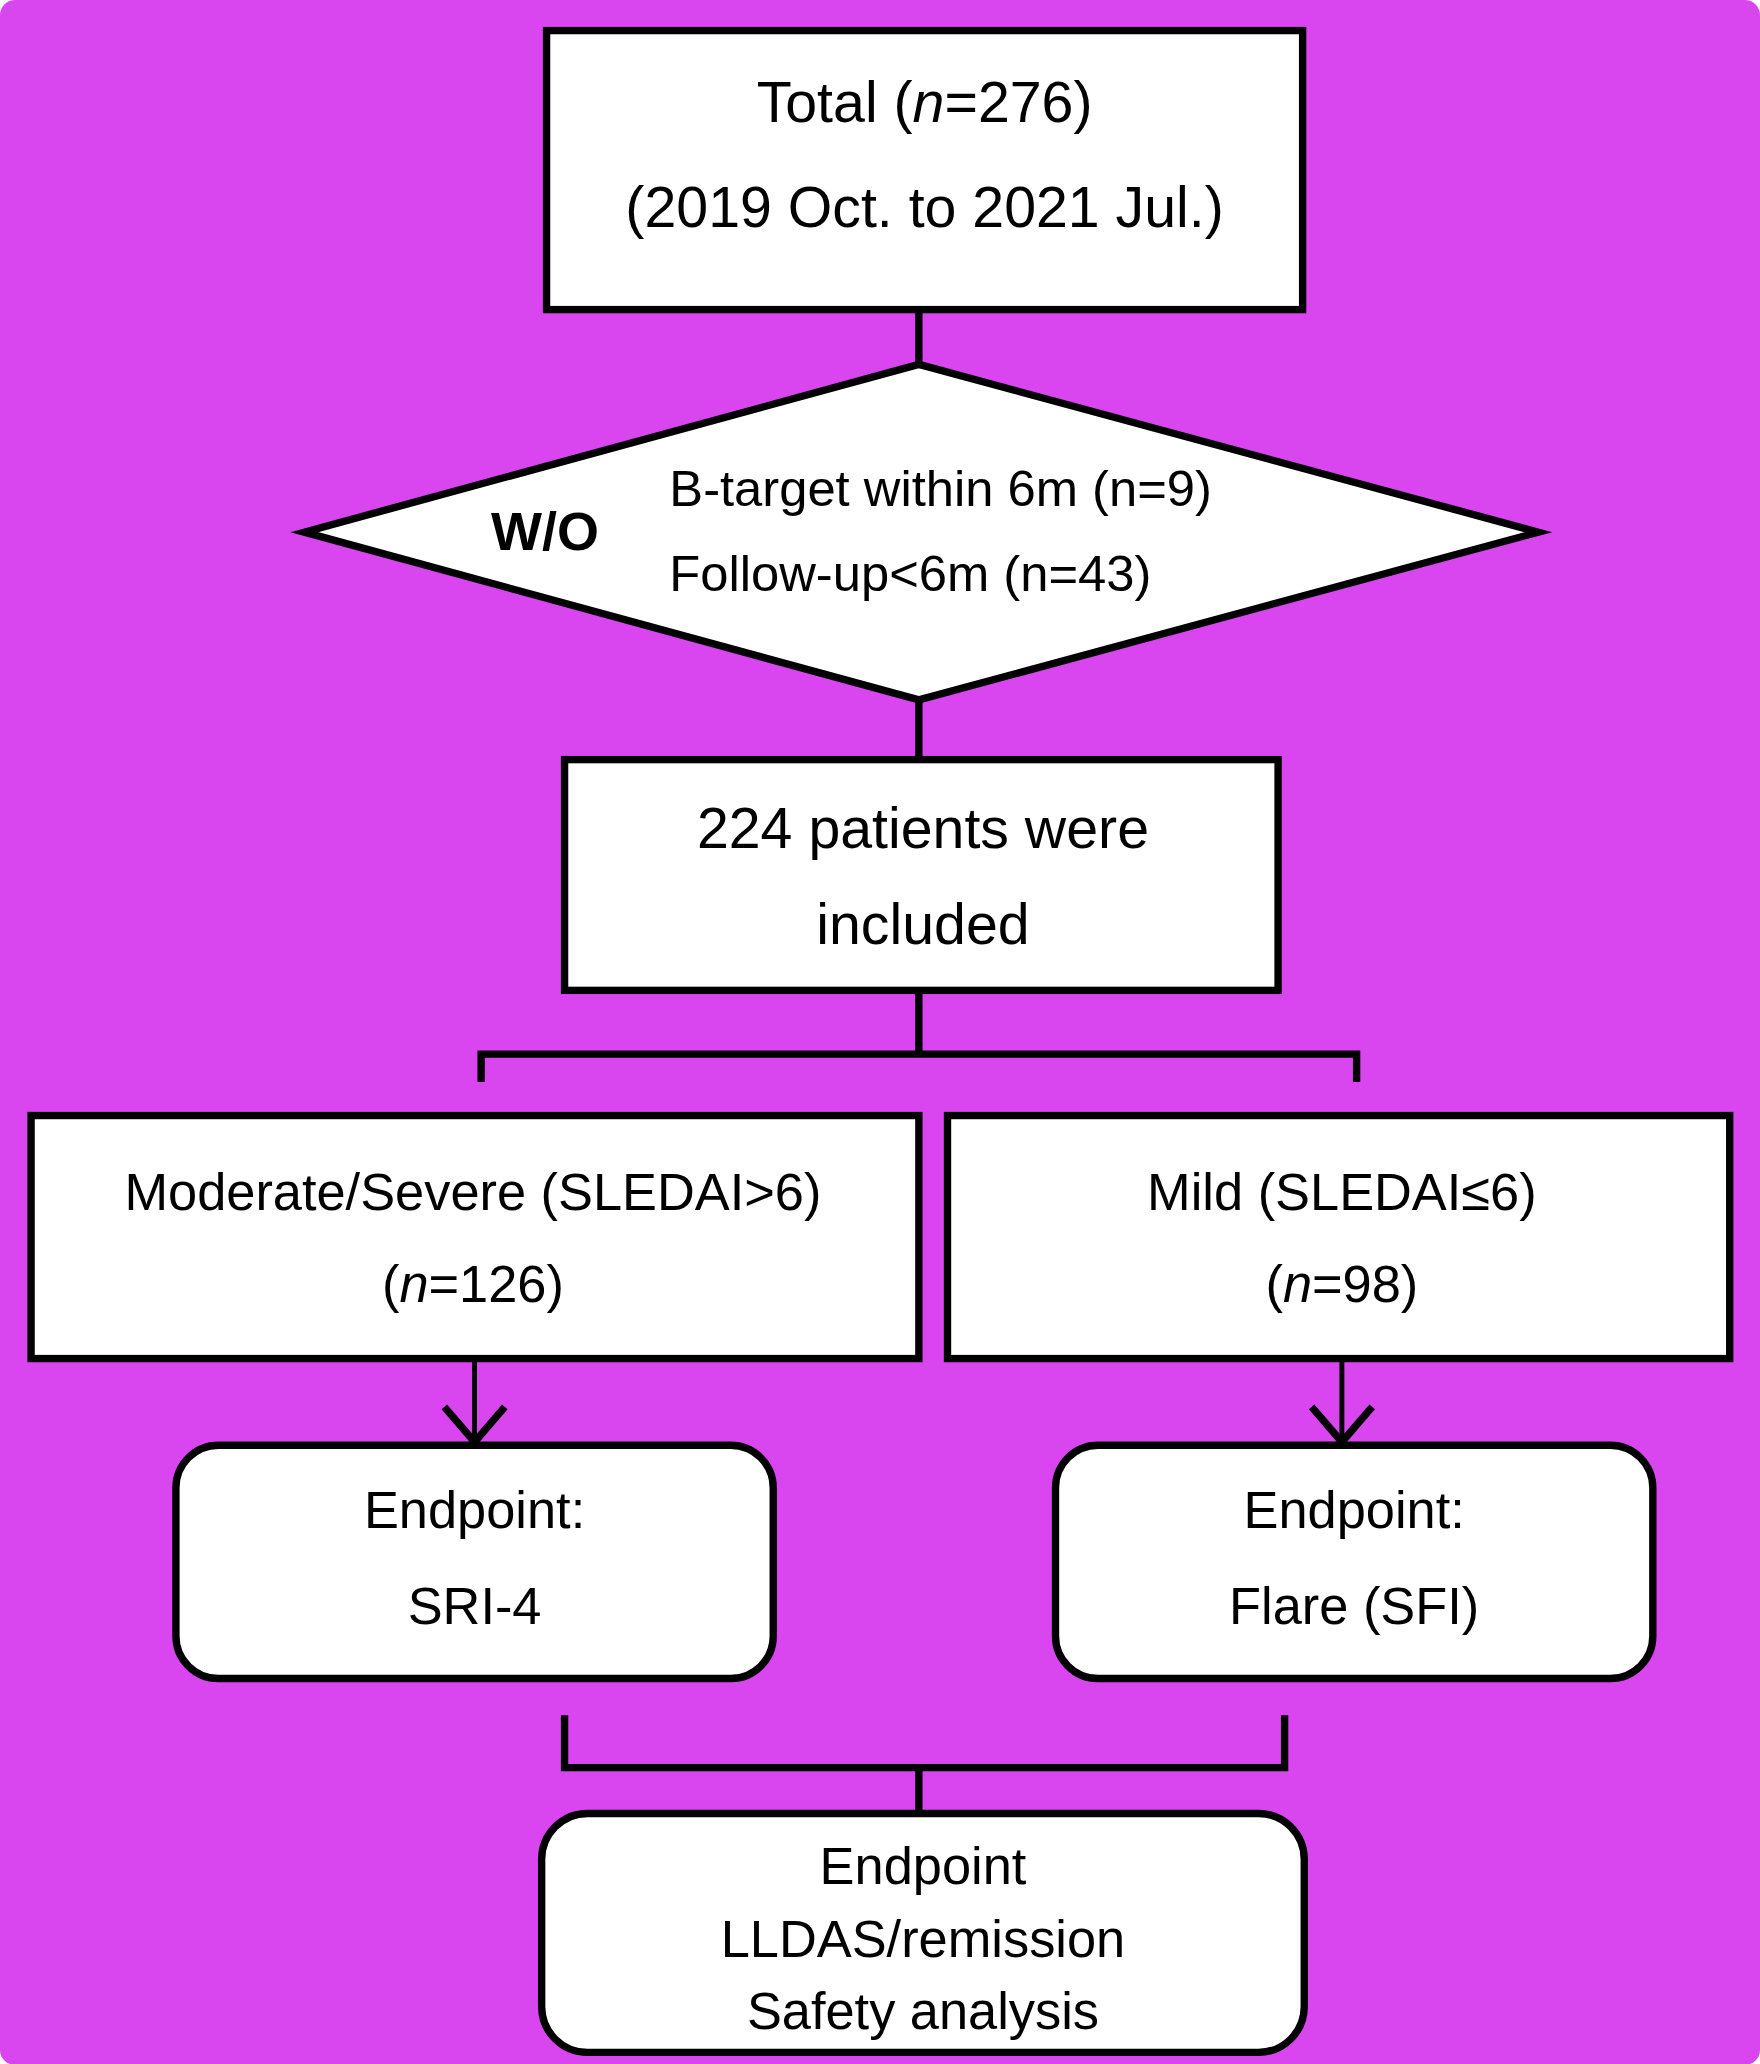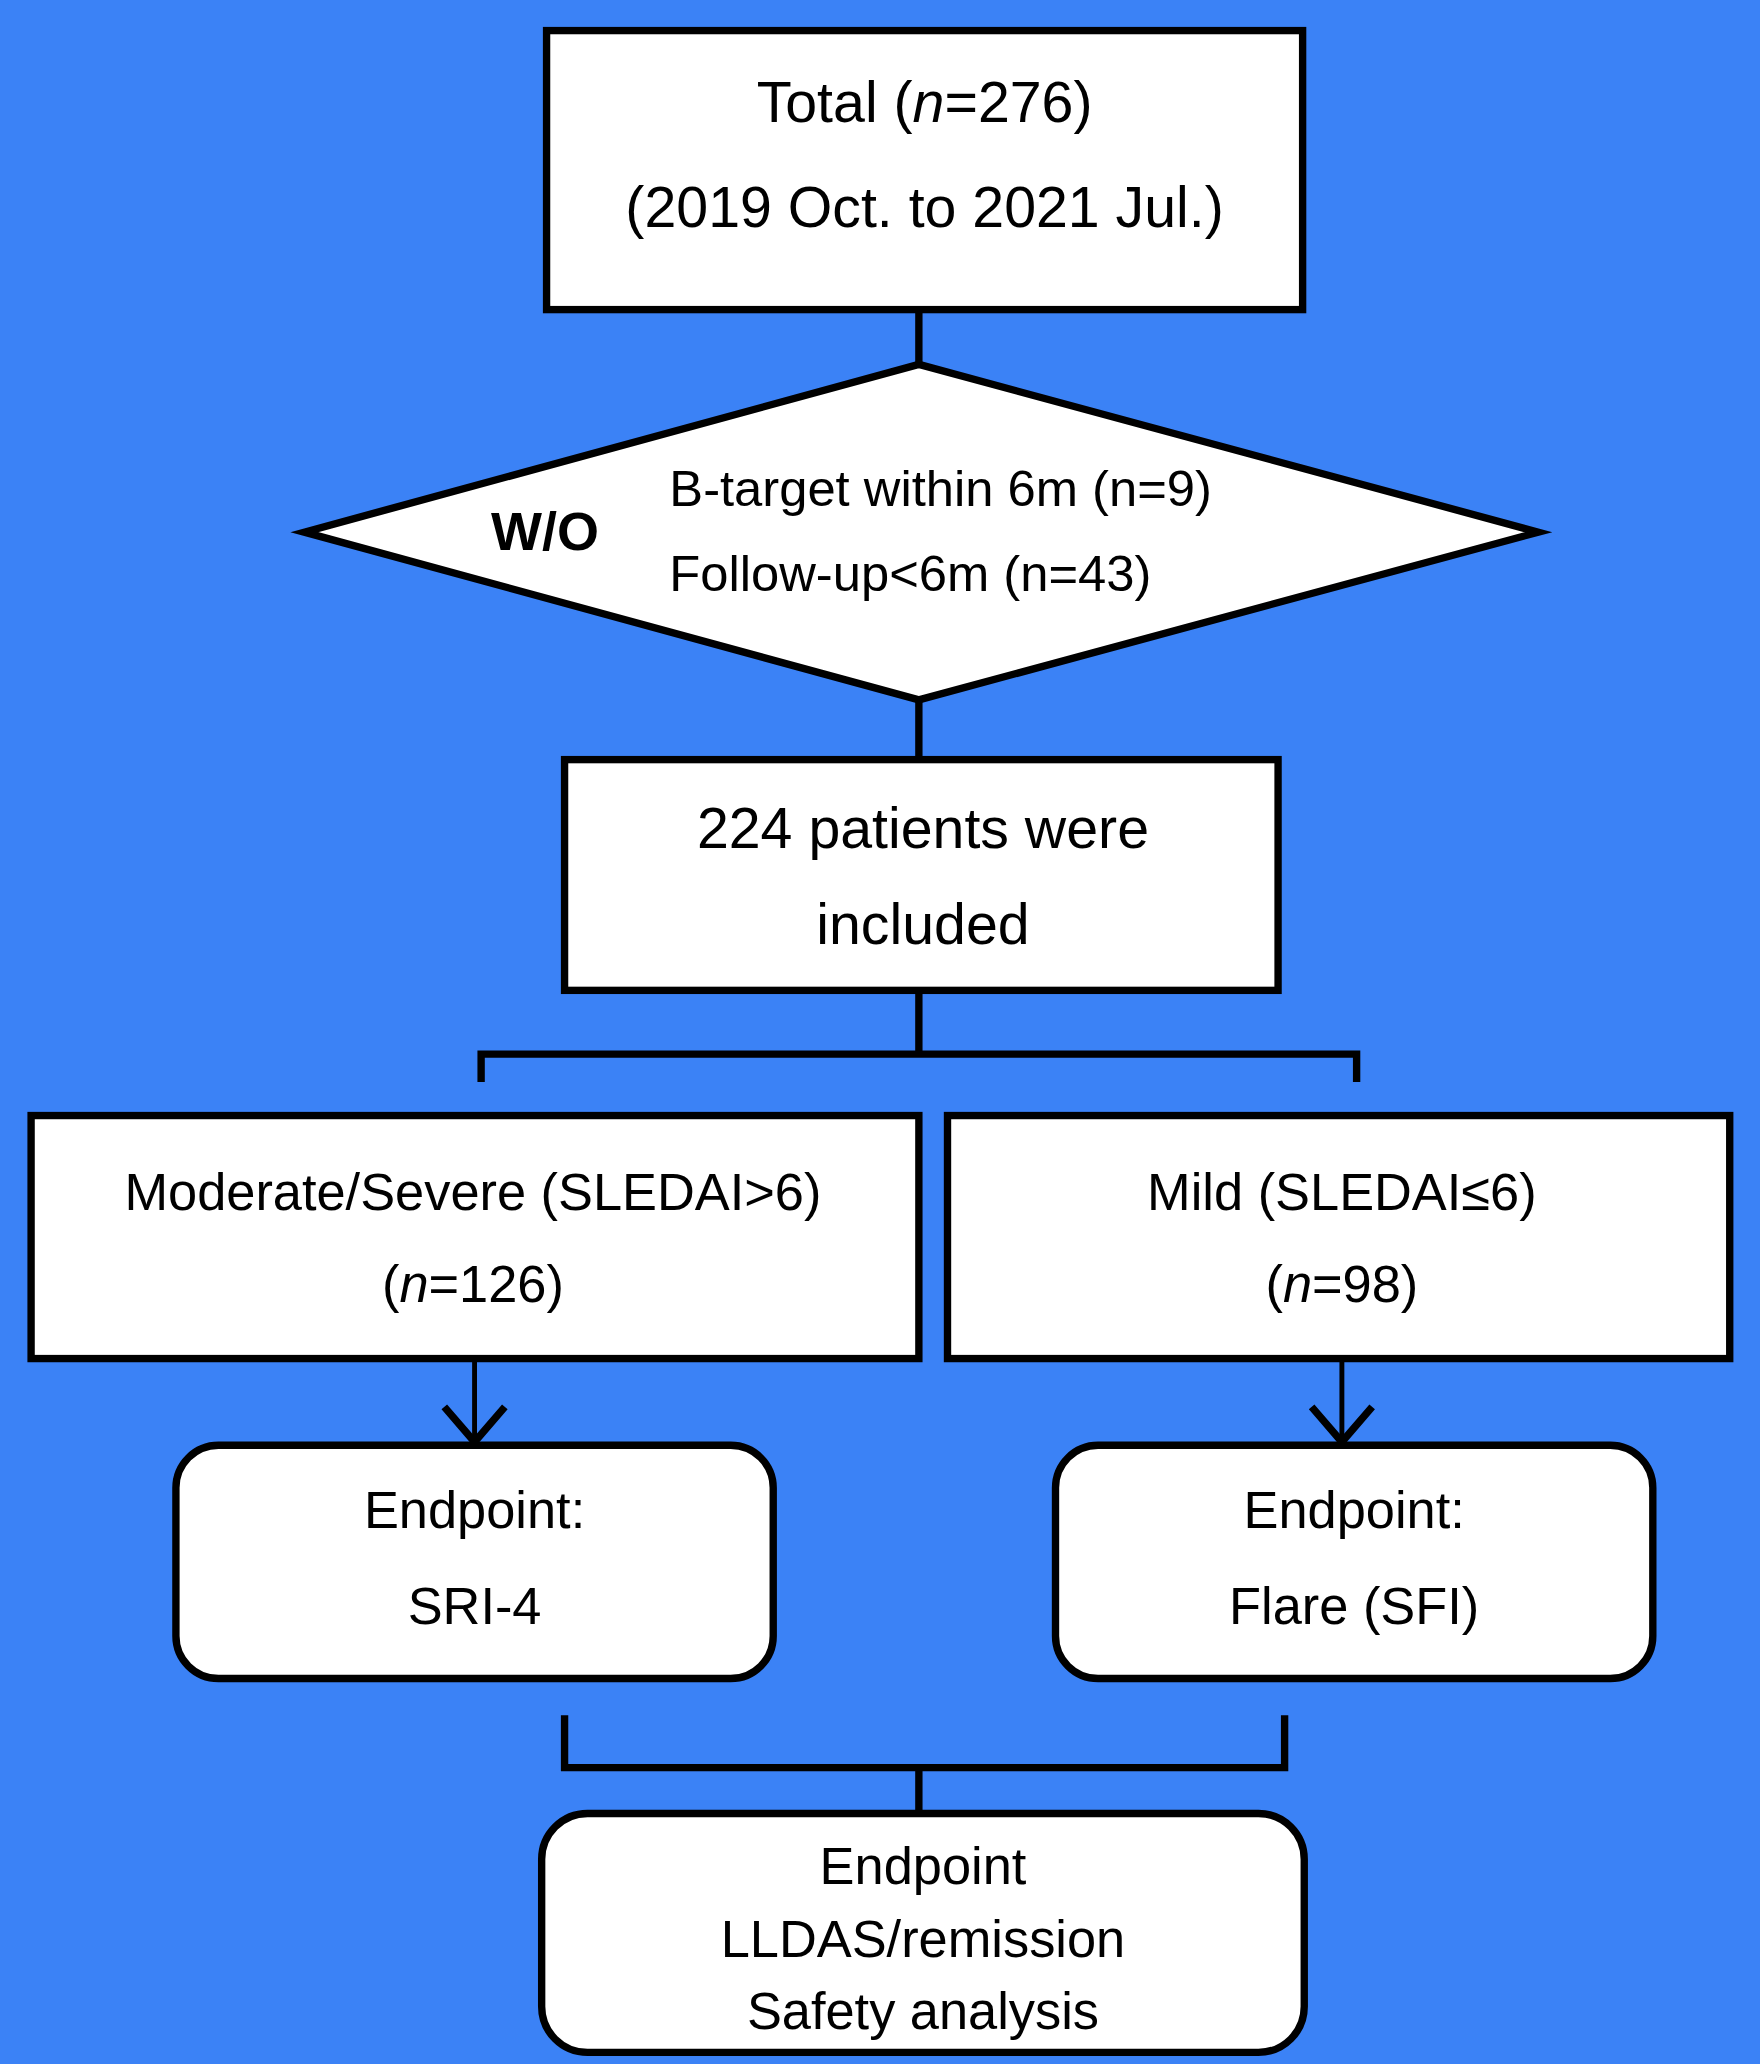--- a/index.html
+++ b/index.html
@@ -10,21 +10,22 @@
   body {
     width: 1760px;
     height: 2065px;
     overflow: hidden;
     font-family: "Liberation Sans", "DejaVu Sans", sans-serif;
   }
   #flowchart-root {
     position: relative;
     width: 1760px;
     height: 2065px;
-    background: #3b82f6;
+    background: #d946ef;
+    border-radius: 15px;
   }
   svg.chart-canvas {
     position: absolute;
     top: 0;
     left: 0;
     width: 1760px;
     height: 2065px;
     display: block;
   }
   

